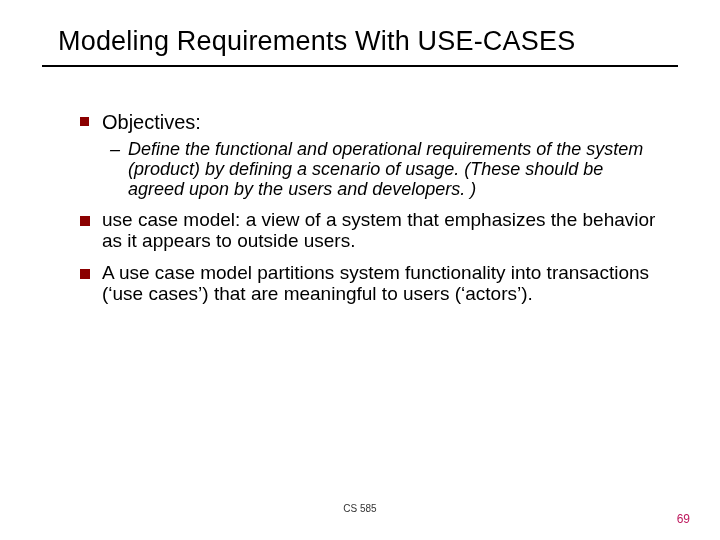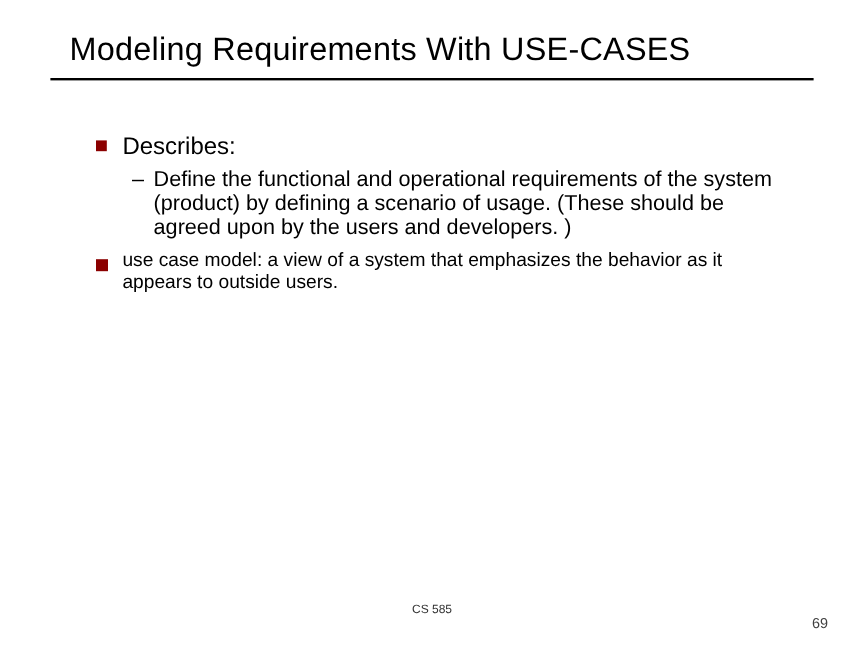--- a/index.html
+++ b/index.html
@@ -46,33 +46,34 @@
   .b1 > li::before {
     content: "";
     position: absolute;
     left: 0;
     top: 6px;
     width: 9px;
     height: 9px;
     background: #8B0000;
   }
   .b1 > li.lg {
-    font-size: 16px;
+    font-size: 19px;
     line-height: 1.12;
     margin-bottom: 10px;
   }
   .b1 > li.lg::before {
     top: 7px;
     width: 10px;
     height: 10px;
   }
   .b2 {
     list-style: none;
     margin-top: 4px;
     margin-bottom: 10px;
+    font-style: italic;
   }
   .b2 > li {
     position: relative;
     padding-left: 18px;
     margin-left: 8px;
     font-size: 18px;
     line-height: 1.12;
     margin-bottom: 4px;
   }
   .b2 > li::before {
@@ -89,36 +90,37 @@
     width: 100%;
     text-align: center;
     font-size: 10px;
     color: #333;
   }
   .footer-right {
     position: absolute;
     bottom: 14px;
     right: 30px;
     font-size: 12px;
-    color: #404040;
+    color: #be185d;
   }
 </style>
 </head>
 <body>
 
 <div class="slide">
   <h1 class="title">Modeling Requirements With USE-CASES</h1>
   <hr class="rule">
   <div class="content">
     <ul class="b1">
       <li>
-        <span>Describes:</span>
+        <span>Objectives:</span>
         <ul class="b2">
           <li>Define the functional and operational requirements of the system (product) by defining a scenario of usage. (These should be agreed upon by the users and developers. )</li>
         </ul>
       </li>
       <li class="lg">use case model: a view of a system that emphasizes the behavior as it appears to outside users.</li>
+      <li class="lg">A use case model partitions system functionality into transactions (‘use cases’) that are meaningful to users (‘actors’).</li>
     </ul>
   </div>
 </div>
 
 <div class="footer-center">CS 585</div>
 <div class="footer-right">69</div>
 
 </body></html>

